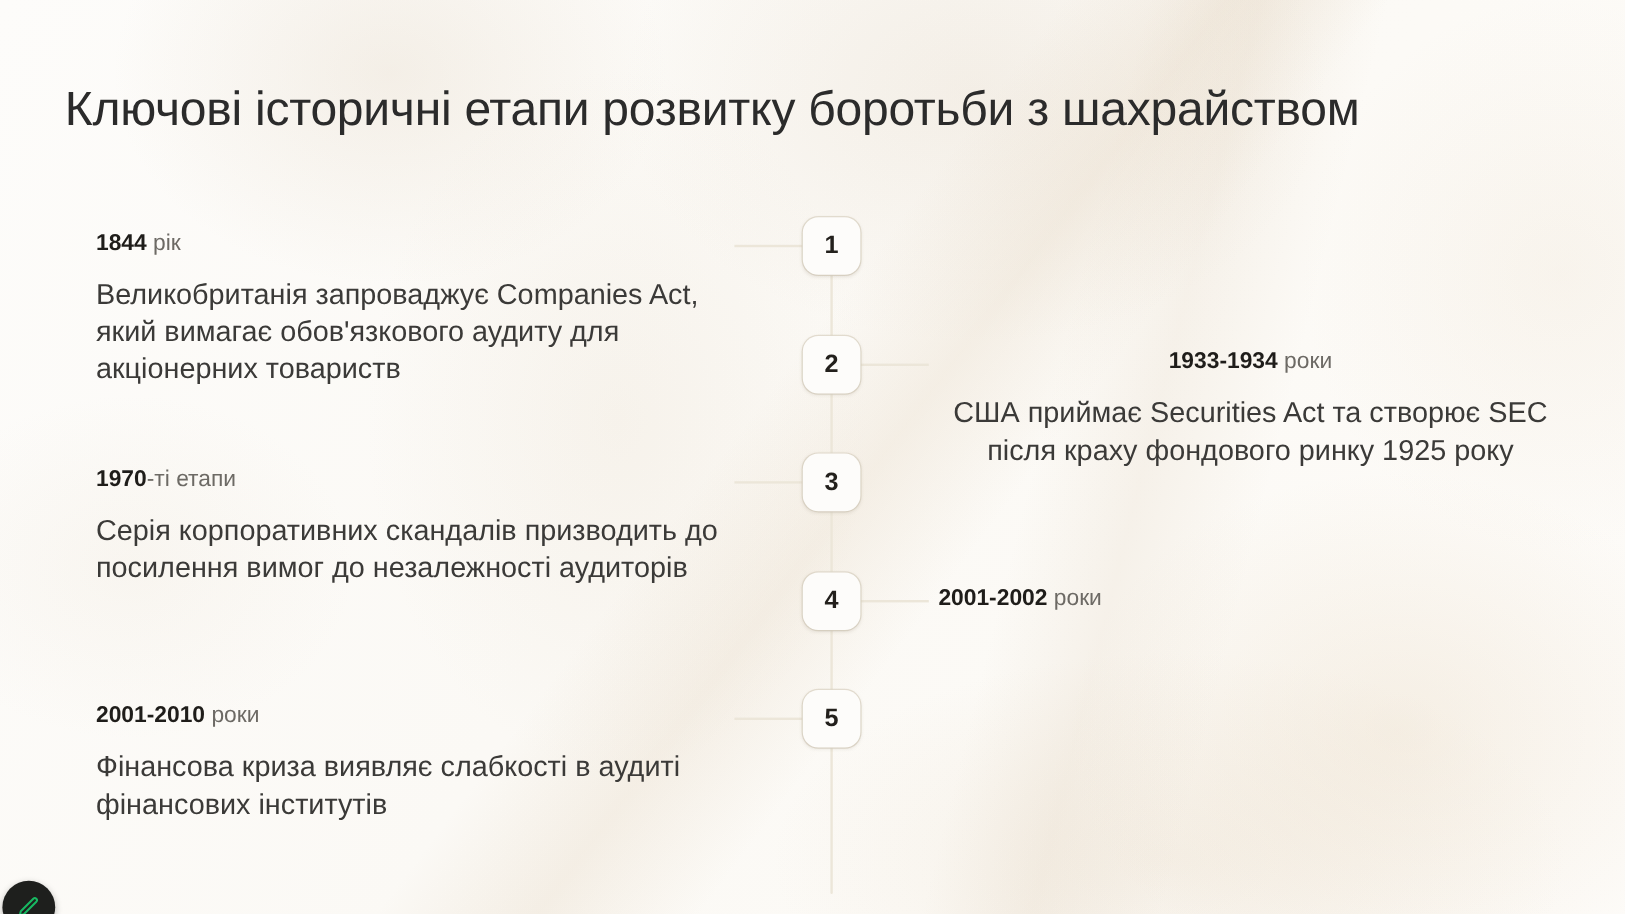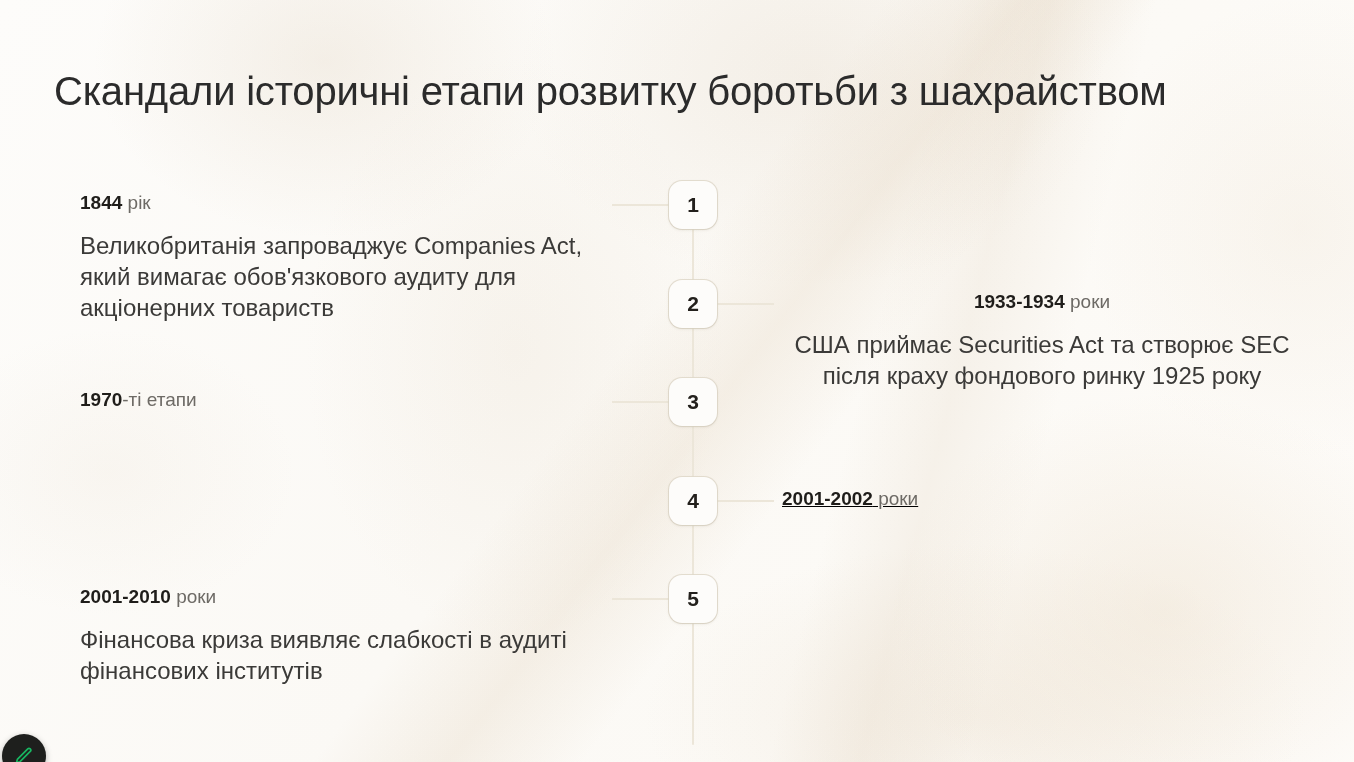--- a/index.html
+++ b/index.html
@@ -144,21 +144,21 @@
     z-index: 20;
     box-shadow: 0 2px 6px rgba(0,0,0,.28);
   }
   .edit-fab svg { display: block; }
 </style>
 </head>
 <body>
 
 <div id="slide">
 
-  <h1 class="page-title">Скандали історичні етапи розвитку боротьби з шахрайством</h1>
+  <h1 class="page-title">Ключові історичні етапи розвитку боротьби з шахрайством</h1>
 
   <div class="timeline">
     <div class="axis"></div>
     <div id="nodes">
         <div class="stub left" style="top: 205px;"></div>
         <div class="node" style="top: 205px;">1</div>
         <div class="stub right" style="top: 303.5px;"></div>
         <div class="node" style="top: 303.5px;">2</div>
         <div class="stub left" style="top: 402px;"></div>
         <div class="node" style="top: 402px;">3</div>
@@ -171,22 +171,23 @@
         <div class="entry left" style="top: 190px; left: 80px; width: 520px;">
           <div class="entry-year"><b>1844</b><span> рік</span></div>
           <div class="entry-desc">Великобританія запроваджує Companies Act, який вимагає обов'язкового аудиту для акціонерних товариств</div>
         </div>
         <div class="entry right" style="top: 288.5px; left: 782px; text-align: center;">
           <div class="entry-year"><b>1933-1934</b><span> роки</span></div>
           <div class="entry-desc">США приймає Securities Act та створює SEC після краху фондового ринку 1925 року</div>
         </div>
         <div class="entry left" style="top: 387px; left: 80px; width: 520px;">
           <div class="entry-year"><b>1970</b><span>-ті етапи</span></div>
-        </div>
-        <div class="entry right" style="top: 485.5px; left: 782px; text-decoration: underline;">
+          <div class="entry-desc">Серія корпоративних скандалів призводить до посилення вимог до незалежності аудиторів</div>
+        </div>
+        <div class="entry right" style="top: 485.5px; left: 782px;">
           <div class="entry-year"><b>2001-2002</b><span> роки</span></div>
         </div>
         <div class="entry left" style="top: 584px; left: 80px; width: 520px;">
           <div class="entry-year"><b>2001-2010</b><span> роки</span></div>
           <div class="entry-desc">Фінансова криза виявляє слабкості в аудиті фінансових інститутів</div>
         </div>
       </div>
   </div>
 
   <div class="edit-fab">

